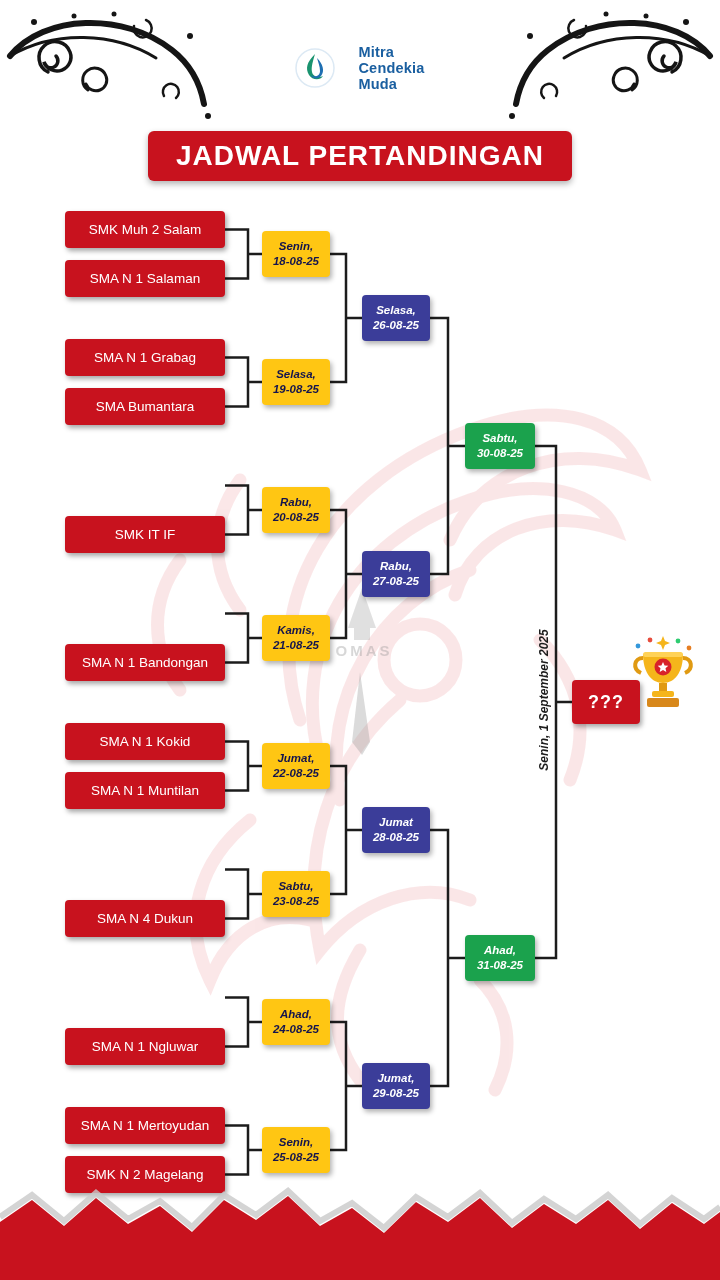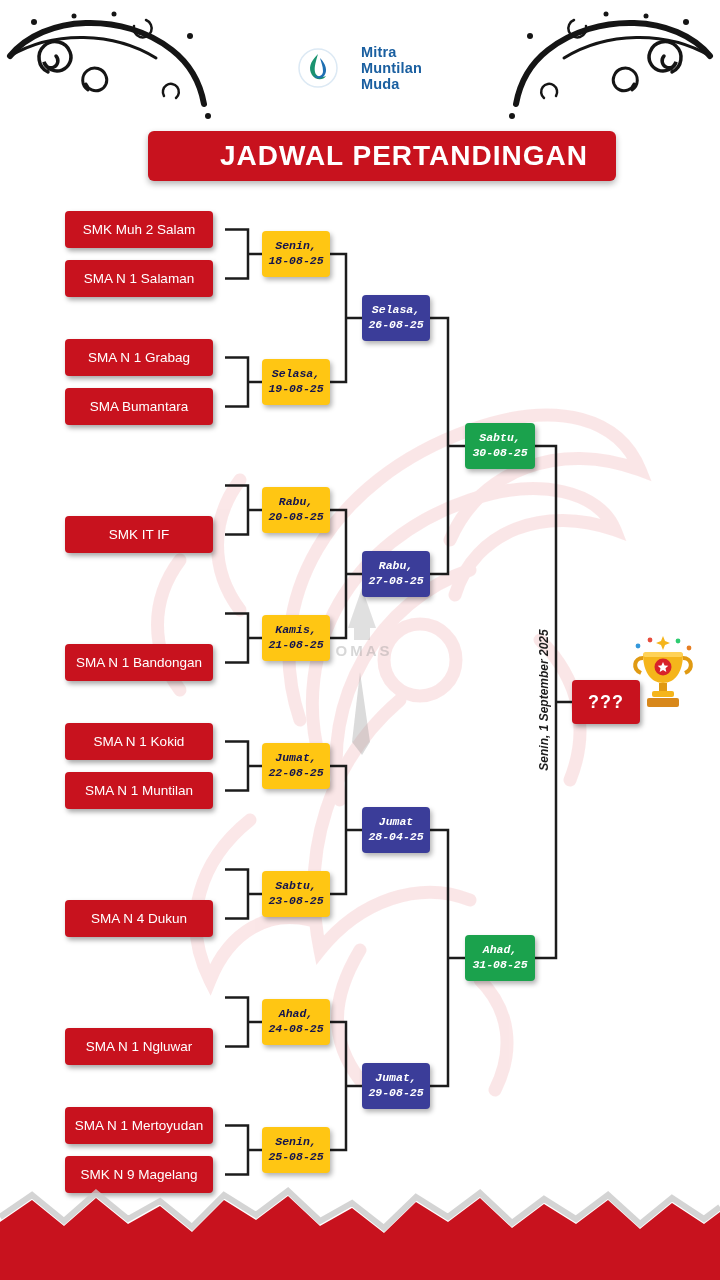--- a/index.html
+++ b/index.html
@@ -16,34 +16,33 @@
   .flourish.right{right:4px; transform:scaleX(-1);}
   .logo{position:absolute; top:44px; left:0; right:0; display:flex; justify-content:center; align-items:center; gap:23px;}
   .logo-text{color:var(--logo_blue); font-weight:700; font-size:14.5px; line-height:1.12; letter-spacing:.2px;}
   .logo-text span{display:block;}
   .title-banner{
     position:absolute; left:148px; top:131px; width:424px; height:50px;
     background:var(--red); color:#fff; border-radius:6px;
     display:flex; align-items:center; justify-content:center;
     font-size:28px; font-weight:700; letter-spacing:1px;
     box-shadow:0 3px 6px rgba(0,0,0,.3);
-    padding-left:44px;
   }
   .team{
-    position:absolute; left:65px; width:148px; height:37px;
+    position:absolute; left:65px; width:160px; height:37px;
     background:var(--red); color:#fff; border-radius:4px;
     display:flex; align-items:center; justify-content:center;
     font-size:13.5px; font-weight:500; text-align:center;
     box-shadow:2px 3px 5px rgba(0,0,0,.35);
   }
   .date-box{
     position:absolute; width:68px; height:46px; border-radius:4px;
     display:flex; flex-direction:column; align-items:center; justify-content:center;
     font-size:11.5px; font-style:italic; font-weight:600; line-height:1.3;
-    box-shadow:2px 3px 5px rgba(0,0,0,.3); text-align:center;font-family:Liberation Mono, monospace;
+    box-shadow:2px 3px 5px rgba(0,0,0,.3); text-align:center;
   }
   .yellow{left:262px; background:var(--yellow); color:#14144e;}
   .blue{left:362px; background:var(--blue); color:#ffffff;}
   .green{left:465px; width:70px; background:var(--green); color:#ffffff;}
   .final-box{
     position:absolute; left:572px; top:680px; width:68px; height:44px;
     background:var(--red); color:#fff; border-radius:4px;
     display:flex; align-items:center; justify-content:center;
     font-size:18px; font-weight:700; letter-spacing:1px;
     box-shadow:2px 3px 5px rgba(0,0,0,.35);
@@ -122,21 +121,21 @@
   </svg>
 
   <div class="logo">
     <svg width="40" height="40" viewBox="0 0 40 40">
       <circle cx="20" cy="20" r="19" fill="#ffffff" stroke="#dce9f4" stroke-width="1.5"></circle>
       <path d="M20 6 C12 14 10 20 14 27 C17 32 25 33 28 28 C24 30 18 29 17 24 C16 19 18 13 20 6 Z" fill="#1a936f"></path>
       <path d="M22 10 C28 16 30 23 26 28 C23 31.5 17.5 31 16 27 C20 30 25 28 25 23 C25 18 23 14 22 10 Z" fill="#1f6fb2"></path>
     </svg>
     <div class="logo-text">
       <span>Mitra</span>
-      <span>Muntilan</span>
+      <span>Cendekia</span>
       <span>Muda</span>
     </div>
   </div>
 
   <div class="title-banner">JADWAL PERTANDINGAN</div>
 
   <svg class="lines" width="720" height="1280" viewBox="0 0 720 1280">
     <g stroke="#1c1c1c" stroke-width="2.5" fill="none">
       <path d="M225 229.5 H248 V278.5 H225 M248 254 H262"></path>
       <path d="M225 357.5 H248 V406.5 H225 M248 382 H262"></path>
@@ -160,21 +159,21 @@
   <div class="team" style="top:260px">SMA N 1 Salaman</div>
   <div class="team" style="top:339px">SMA N 1 Grabag</div>
   <div class="team" style="top:388px">SMA Bumantara</div>
   <div class="team" style="top:516px">SMK IT IF</div>
   <div class="team" style="top:644px">SMA N 1 Bandongan</div>
   <div class="team" style="top:723px">SMA N 1 Kokid</div>
   <div class="team" style="top:772px">SMA N 1 Muntilan</div>
   <div class="team" style="top:900px">SMA N 4 Dukun</div>
   <div class="team" style="top:1028px">SMA N 1 Ngluwar</div>
   <div class="team" style="top:1107px">SMA N 1 Mertoyudan</div>
-  <div class="team" style="top:1156px">SMK N 9 Magelang</div>
+  <div class="team" style="top:1156px">SMK N 2 Magelang</div>
 
   <div class="date-box yellow" style="top:231px">
     <span>Senin,</span>
     <span>18-08-25</span>
   </div>
   <div class="date-box yellow" style="top:359px">
     <span>Selasa,</span>
     <span>19-08-25</span>
   </div>
   <div class="date-box yellow" style="top:487px">
@@ -205,21 +204,21 @@
   <div class="date-box blue" style="top:295px">
     <span>Selasa,</span>
     <span>26-08-25</span>
   </div>
   <div class="date-box blue" style="top:551px">
     <span>Rabu,</span>
     <span>27-08-25</span>
   </div>
   <div class="date-box blue" style="top:807px">
     <span>Jumat</span>
-    <span>28-04-25</span>
+    <span>28-08-25</span>
   </div>
   <div class="date-box blue" style="top:1063px">
     <span>Jumat,</span>
     <span>29-08-25</span>
   </div>
 
   <div class="date-box green" style="top:423px">
     <span>Sabtu,</span>
     <span>30-08-25</span>
   </div>

